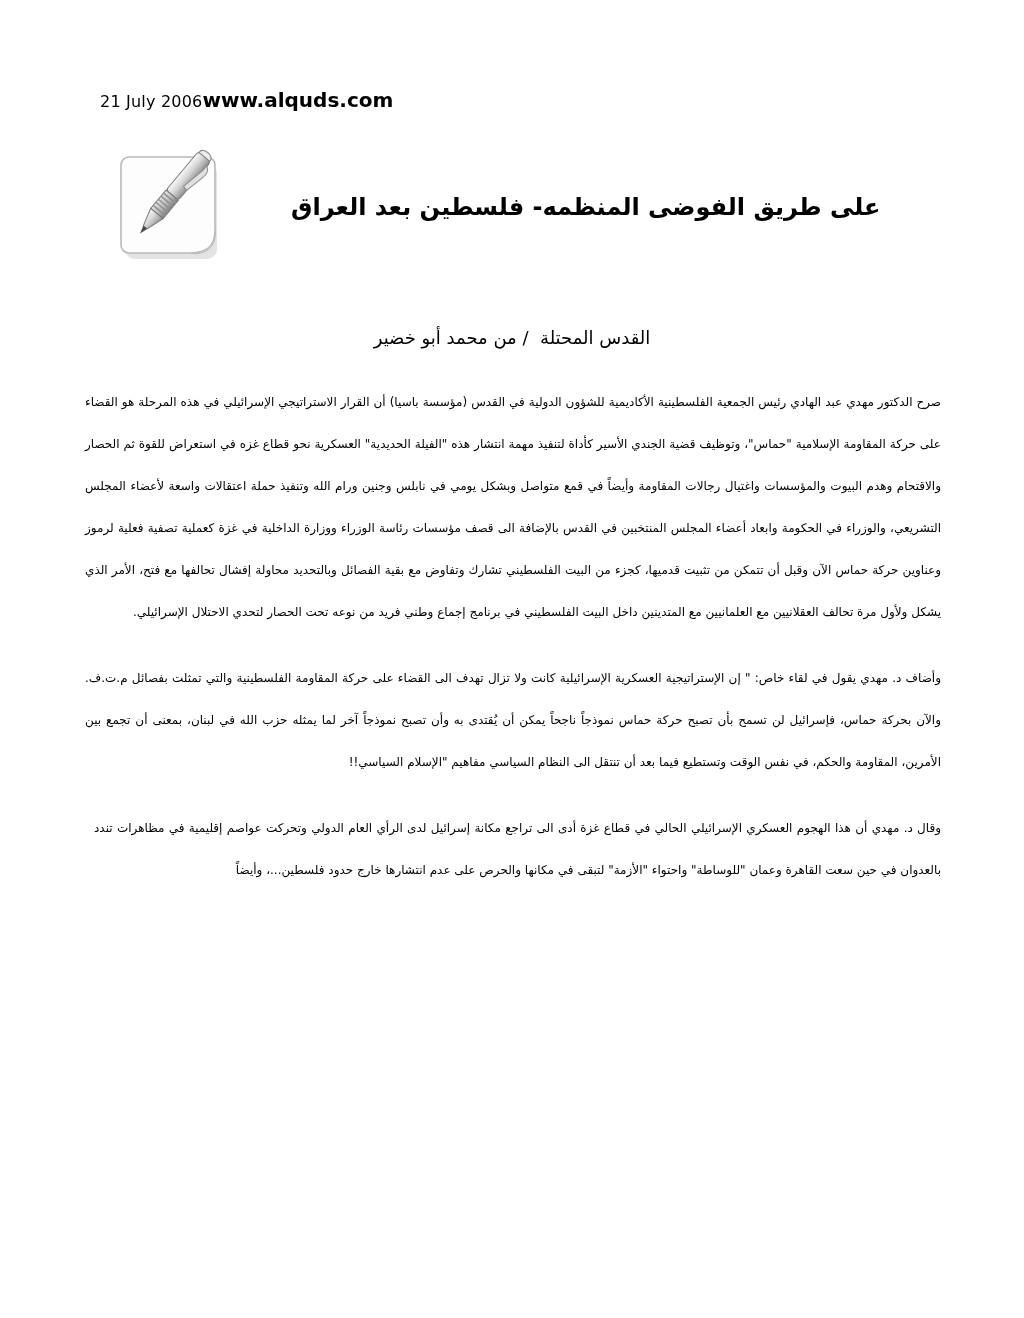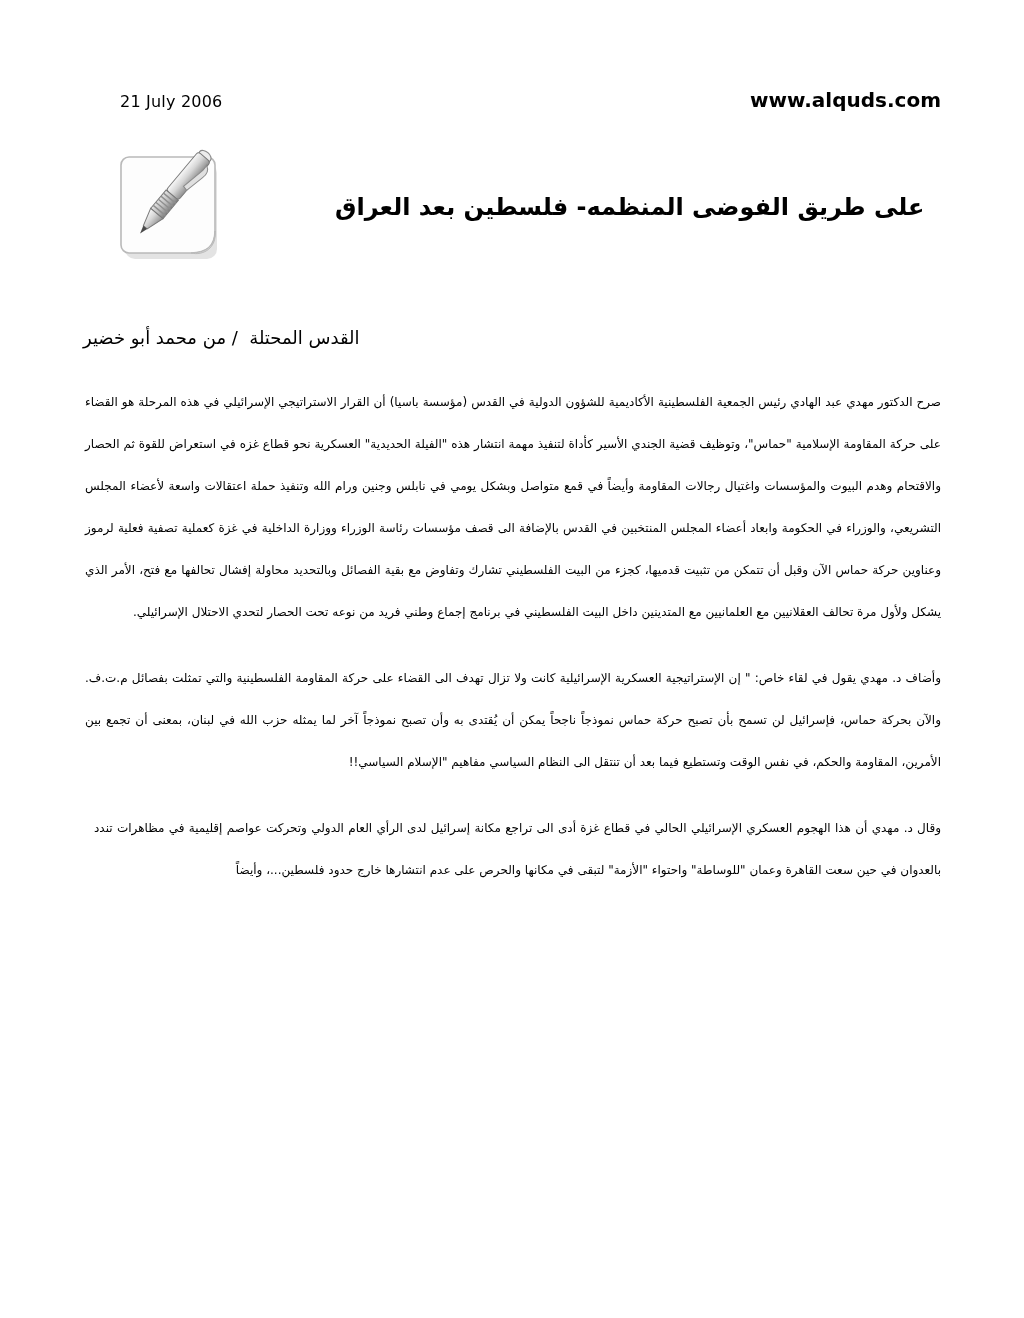--- a/index.html
+++ b/index.html
@@ -9,25 +9,24 @@
     position: relative;
     width: 1024px;
     height: 1318px;
     margin: 0 auto;
     background: #ffffff;
     color: #000000;
     overflow: hidden;
   }
   .header-row {
     display: flex;
-    justify-content: space-between;
+    justify-content: flex-start;
     align-items: baseline;
     padding: 88px 83px 0 100px;
     direction: ltr;
-    margin-left: 20px;
   }
   .doc-date {
     font-size: 16px;
     font-weight: 400;
     color: #000;
     letter-spacing: 0.2px;
   }
   .doc-site {
     font-size: 20px;
     font-weight: 700;
@@ -46,28 +45,28 @@
     flex: 0 0 auto;
   }
   .article-title {
     direction: rtl;
     unicode-bidi: embed;
     text-align: right;
     font-size: 24px;
     font-weight: 700;
     color: #000;
     margin-right: auto;
-    margin-left: 102px;
+    margin-left: 58px;
     padding-top: 14px;
     line-height: 1.3;
     white-space: nowrap;
   }
   .byline {
     direction: rtl;
-    text-align: left;
+    text-align: center;
     padding: 62px 83px 0 83px;
     font-size: 18px;
     color: #000;
   }
   .article-body {
     direction: rtl;
     padding: 33px 83px 0 85px;
   }
   .article-body p {
     text-align: justify;

